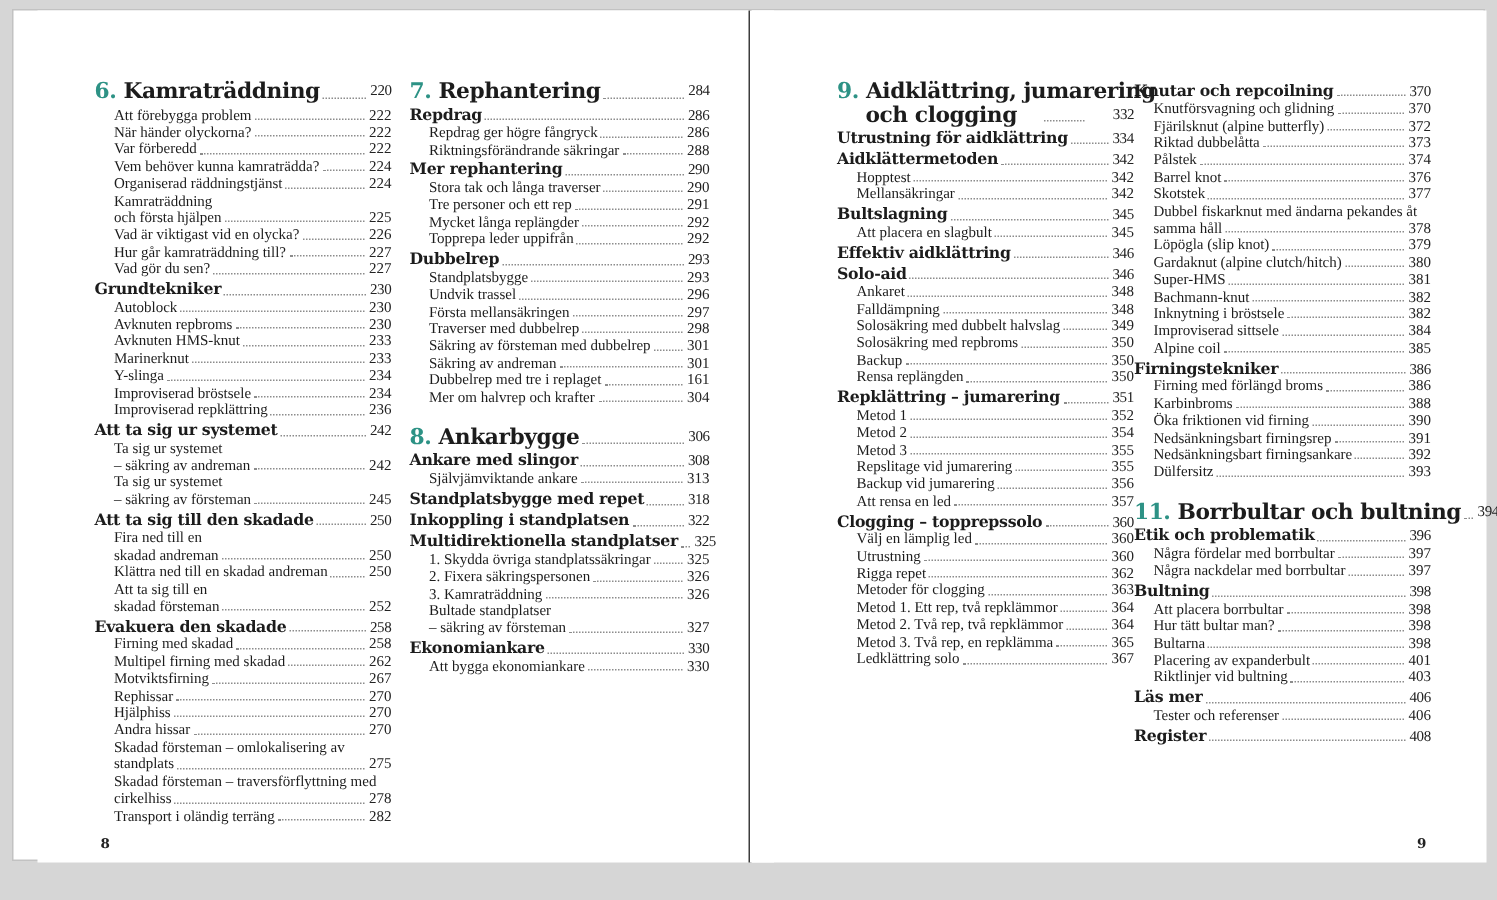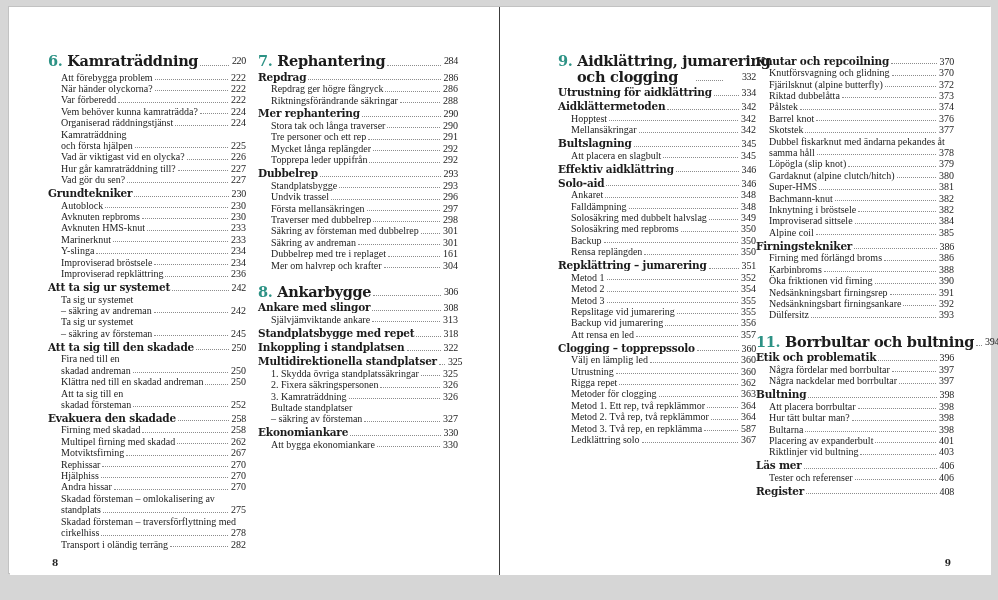--- a/index.html
+++ b/index.html
@@ -1,19 +1,19 @@
 <!DOCTYPE html>
 <html style="--accent: #2d9285;"><head>
 <meta charset="utf-8">
 <style>
   html,body{margin:0;padding:0;width:998px;height:600px;overflow:hidden;background:#d6d6d6;}
   .canvas{position:relative;width:998px;height:600px;font-family:"Liberation Serif",serif;color:#1c1c1c;}
   .spread{position:absolute;left:8px;top:6px;width:982px;height:568px;background:#ffffff;border:1px solid #c2c2c2;box-sizing:border-box;}
   .page{position:absolute;top:0;height:568px;width:491px;background:#fff;}
-  .page.left{left:1px;}
+  .page.left{left:16px;}
   .page.right{left:491px;}
   .gutter{position:absolute;left:490px;top:0;width:2px;height:568px;background:#3c3c3c;}
   .col{position:absolute;top:46px;}
   .col .entry{margin:0;}
   .row{display:flex;align-items:flex-end;white-space:nowrap;}
   .txt{flex:0 0 auto;}
   .leader{flex:1 1 auto;min-width:6px;border-bottom:1.5px dotted #8c8c8c;margin:0 3px 3px 2px;}
   .pg{flex:0 0 auto;font-size:10px;font-family:"Liberation Serif",serif;font-weight:normal;color:#222;}
   
   .entry.item .row{font-size:10px;line-height:11.4px;}
@@ -731,21 +731,21 @@
             <div class="row">
               <span class="txt">Metod 2. Två rep, två repklämmor</span>
               <span class="leader"></span>
               <span class="pg">364</span>
             </div>
           </div>
           <div class="entry item">
             <div class="row">
               <span class="txt">Metod 3. Två rep, en repklämma</span>
               <span class="leader"></span>
-              <span class="pg">587</span>
+              <span class="pg">365</span>
             </div>
           </div>
           <div class="entry item">
             <div class="row">
               <span class="txt">Ledklättring solo</span>
               <span class="leader"></span>
               <span class="pg">367</span>
             </div>
           </div>
         </div>

